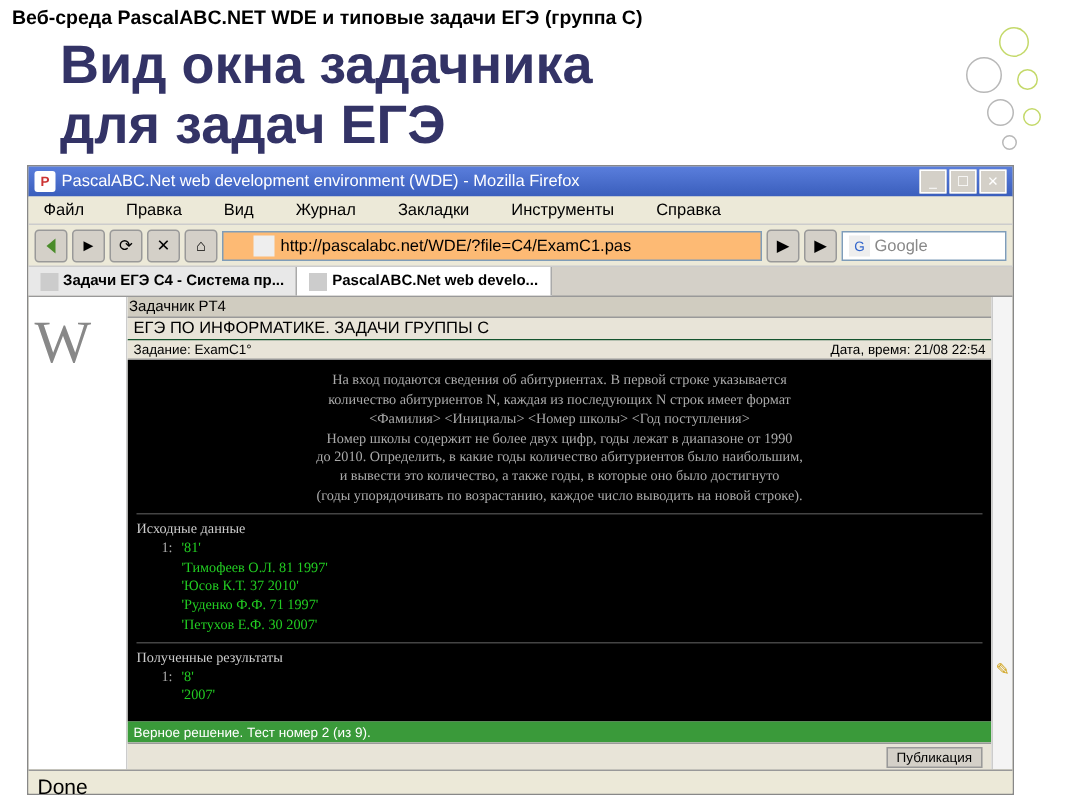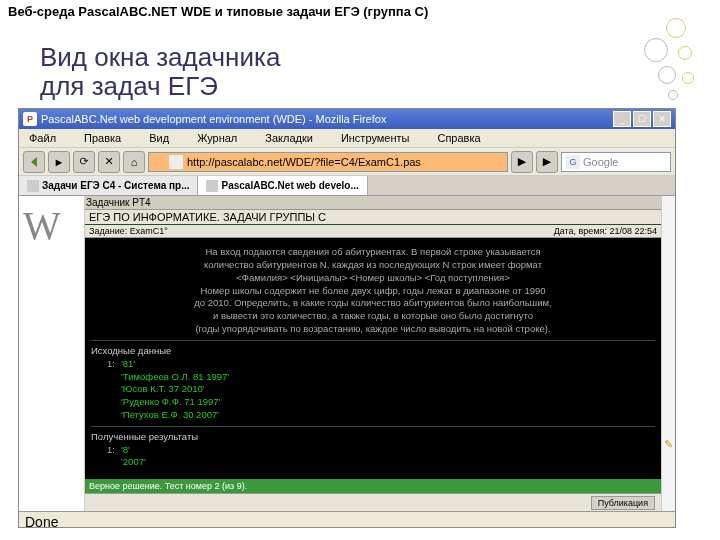--- a/index.html
+++ b/index.html
@@ -1,18 +1,18 @@
 <!DOCTYPE html>
 <html><head>
 <meta charset="utf-8">
 <style>
   * { margin: 0; padding: 0; box-sizing: border-box; }
   body { width: 720px; height: 540px; font-family: Arial, sans-serif; background: #fff; overflow: hidden; position: relative; }
   .slide-header { font-size: 13px; font-weight: bold; color: #000; padding: 4px 8px; }
-  .slide-title { font-size: 26px; font-weight: normal; color: #333366; padding: 0 40px; line-height: 1.1; margin-top: 20px; }
+  .slide-title { font-size: 36px; font-weight: bold; color: #333366; padding: 0 40px; line-height: 1.1; }
   .deco-dots { position: absolute; right: 12px; top: 18px; width: 70px; height: 90px; }
   .dot { position: absolute; border-radius: 50%; border: 1px solid; }
   .browser-window { margin: 8px 44px 0 18px; border: 1px solid #888; background: #ece9d8; height: 420px; display: flex; flex-direction: column; }
   .titlebar { background: linear-gradient(#5a7edc, #3a5ebc); height: 20px; display: flex; align-items: center; padding: 0 4px; color: #fff; font-size: 11px; }
   .titlebar-icon { width: 14px; height: 14px; background: #fff; border-radius: 2px; margin-right: 4px; display:inline-block; font-size:9px; color:#c33; text-align:center; line-height:14px; font-weight:bold;}
   .win-buttons { margin-left: auto; display: flex; gap: 2px; }
   .win-btn { width: 18px; height: 16px; background: #d4d0c8; border: 1px solid #fff; font-size: 9px; text-align: center; line-height: 14px; }
   .menubar { background: #ece9d8; display: flex; font-size: 11px; padding: 2px 4px; gap: 16px; border-bottom: 1px solid #ccc; }
   .menu-item { padding: 1px 6px; }
   .toolbar { background: #ece9d8; display: flex; align-items: center; padding: 2px 4px; gap: 3px; border-bottom: 1px solid #ccc; height: 28px; }
@@ -24,21 +24,21 @@
   .tabbar { background: #d4d0c8; display: flex; font-size: 10px; border-bottom: 1px solid #999; height: 20px; }
   .tab { padding: 2px 8px; border-right: 1px solid #aaa; display: flex; align-items: center; gap: 3px; background: #e8e8e8; font-weight: bold; }
   .tab.active { background: #fff; font-weight: bold; }
   .tab-icon { width: 12px; height: 12px; background: #ccc; display: inline-block; }
   .content-area { display: flex; flex: 1; overflow: hidden; }
   .sidebar-w { width: 66px; background: #fff; border-right: 1px solid #ccc; font-size: 40px; color: #888; font-family: Georgia, serif; padding: 6px 4px; }
   .main-area { flex: 1; display: flex; flex-direction: column; background: #eee; overflow: hidden; }
   .task-top { background: #d0ccc0; font-size: 10px; text-align: left; border-bottom: 1px solid #999; padding: 1px; }
   .task-header-bar { background: #e8e4d8; display: flex; font-size: 11px; padding: 1px 4px; border-bottom: 1px solid #14532d; }
   .task-sub { background: #e8e4d8; display: flex; justify-content: space-between; font-size: 9px; padding: 1px 4px; border-bottom: 1px solid #999; }
-  .terminal { background: #000; color: #ccc; font-family: Liberation Sans, sans-serif; font-size: 9.5px; padding: 8px 6px; flex: 1; overflow: hidden; line-height: 1.35; }
+  .terminal { background: #000; color: #ccc; font-family: Liberation Serif, serif; font-size: 9.5px; padding: 8px 6px; flex: 1; overflow: hidden; line-height: 1.35; }
   .terminal .desc { color: #aaa; }
   .terminal .section { color: #ccc; margin-top: 4px; }
   .terminal .lineno { color: #aaa; display:inline-block; width: 24px; text-align: right; margin-right: 6px;}
   .terminal .str { color: #22cc22; }
   .result-bar { background: #3a9a3a; color: #fff; font-size: 9px; padding: 2px 4px; }
   .bottom-toolbar { background: #e8e4d8; height: 18px; border-top: 1px solid #999; display: flex; justify-content: flex-end; align-items: center; padding: 0 6px; font-size: 9px; gap: 4px;}
   .pub-btn { background: #d4d0c8; border: 1px solid #999; padding: 1px 6px; font-size: 9px; }
   .side-sliver { width: 14px; background: #f4f4f4; border-left: 1px solid #ccc; display:flex; flex-direction:column; justify-content:flex-end;}
   .pencil { font-size: 11px; text-align:center; margin-bottom: 60px; color:#c90;}
   .statusbar { background: #ece9d8; border-top: 1px solid #999; font-size: 14px; padding: 2px 6px; height: 16px; }

